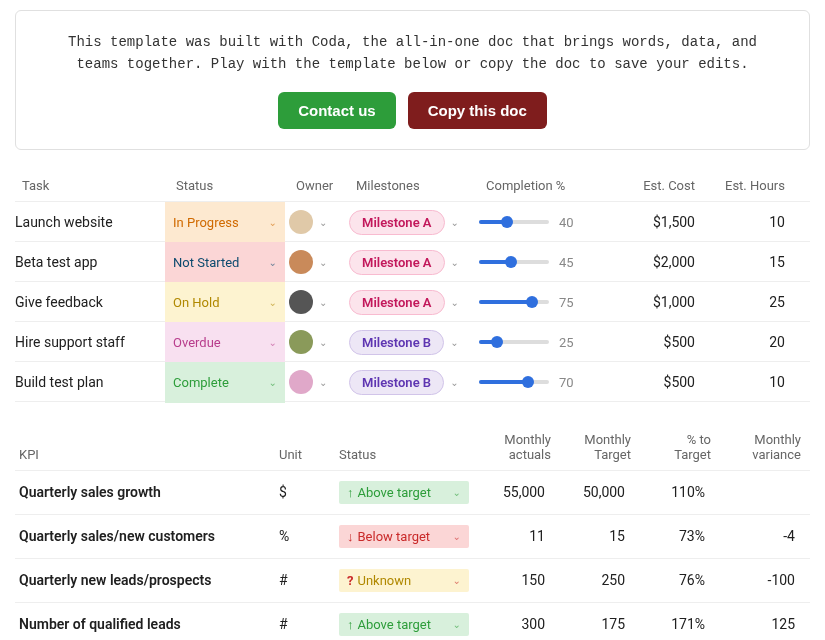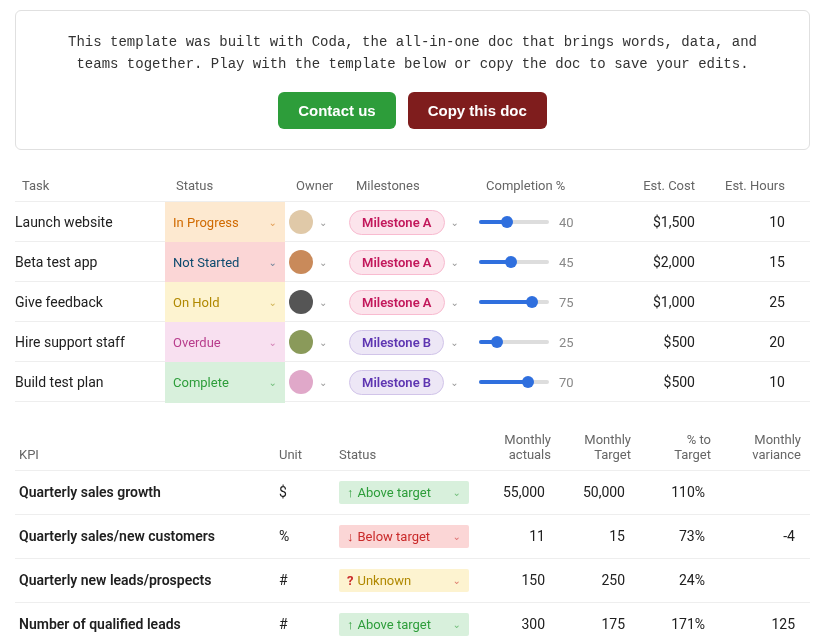--- a/index.html
+++ b/index.html
@@ -386,21 +386,22 @@
       <div class="kpi-status kpi-unknown">
         <span class="kpi-status-left">
           <span class="icon">?</span>
           <span class="label">Unknown</span>
         </span>
         <span class="chevron">⌄</span>
       </div>
     </div>
     <div class="cell num">150</div>
     <div class="cell num">250</div>
-    <div class="cell num">24%</div>
+    <div class="cell num">76%</div>
+    <div class="cell num">-100</div>
   </div>
       <div class="kpi-row">
     <div class="cell kpi-name">Number of qualified leads</div>
     <div class="cell">#</div>
     <div class="cell">
       <div class="kpi-status kpi-above">
         <span class="kpi-status-left">
           <span class="icon">↑</span>
           <span class="label">Above target</span>
         </span>

